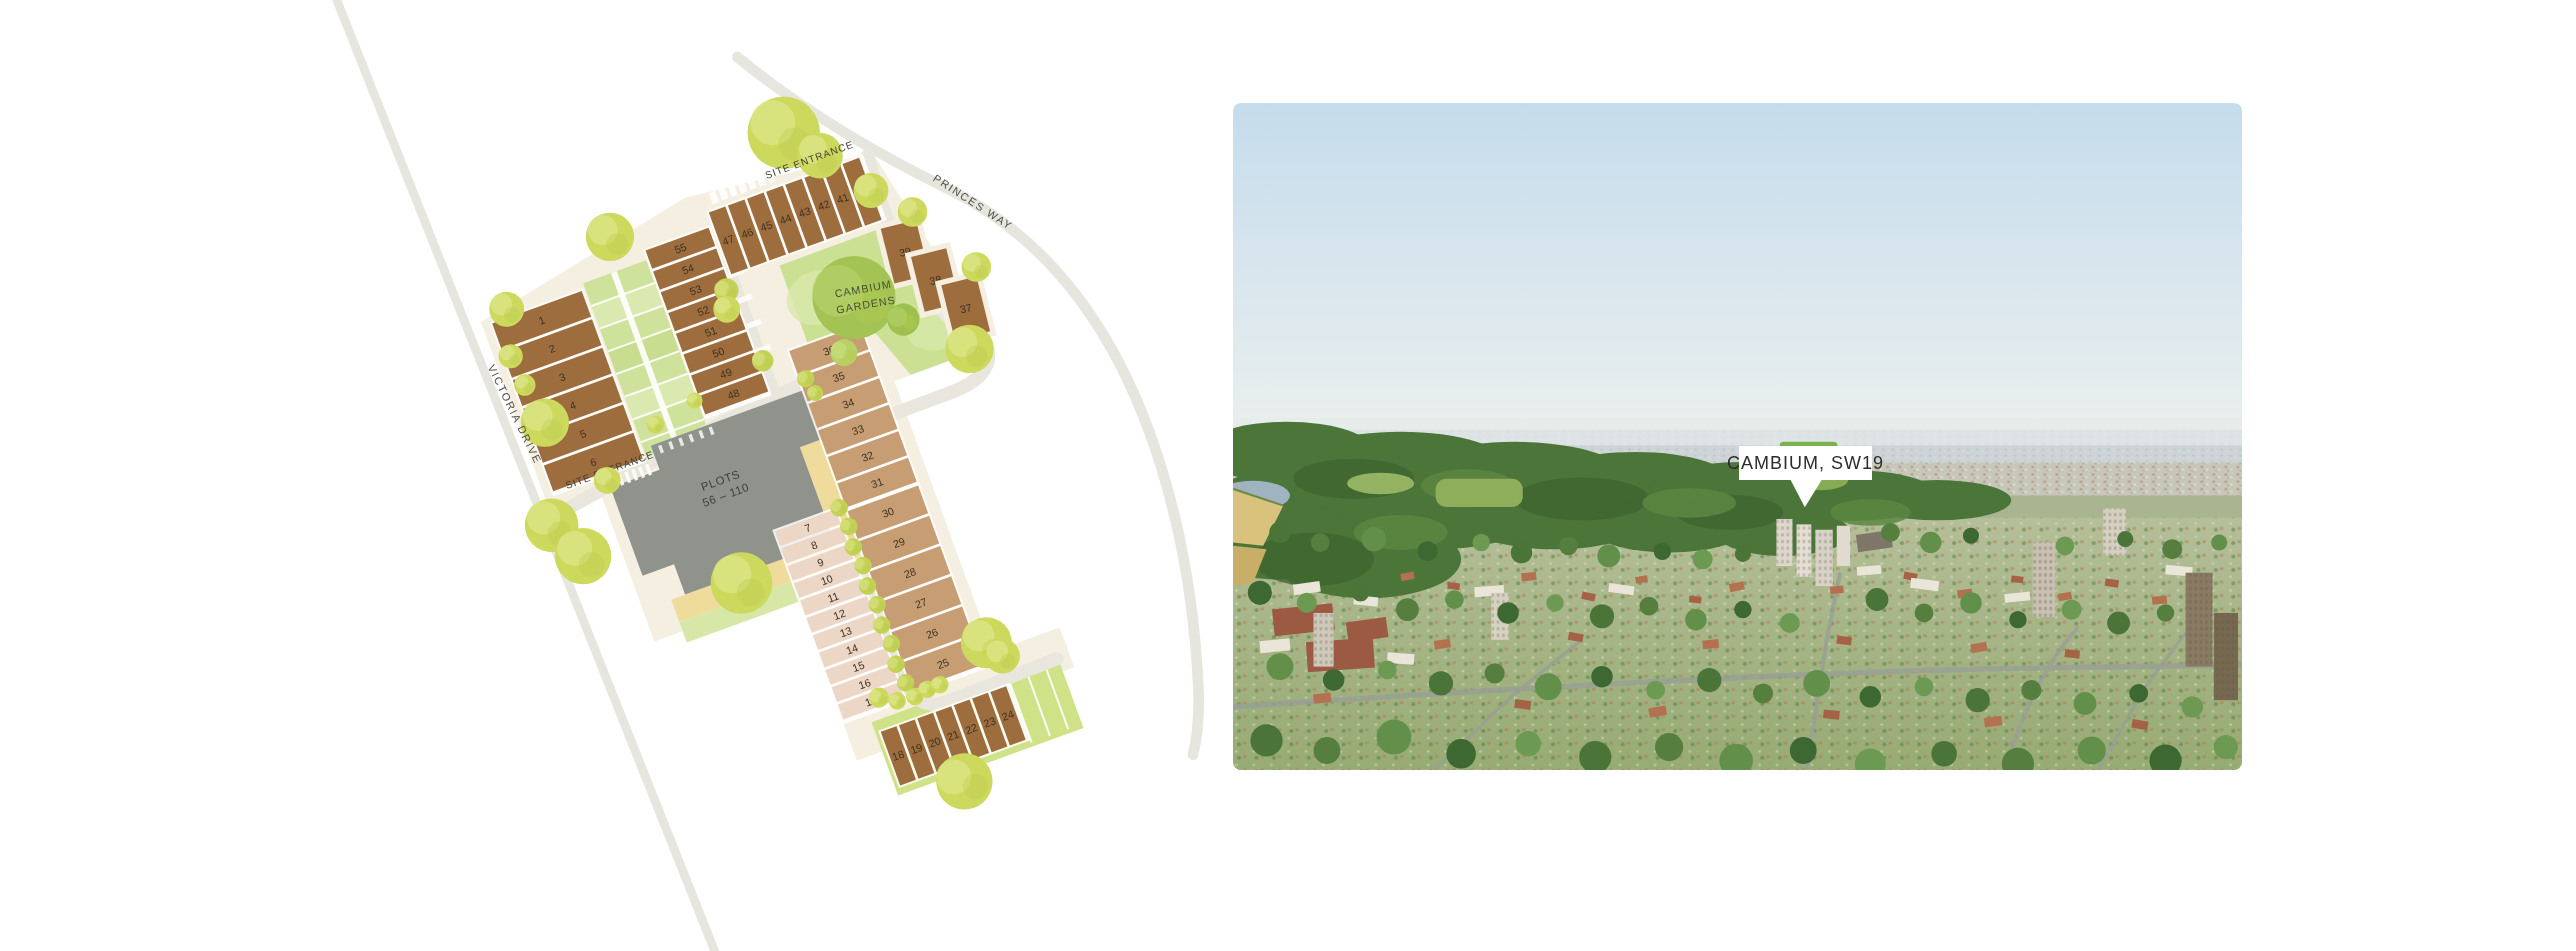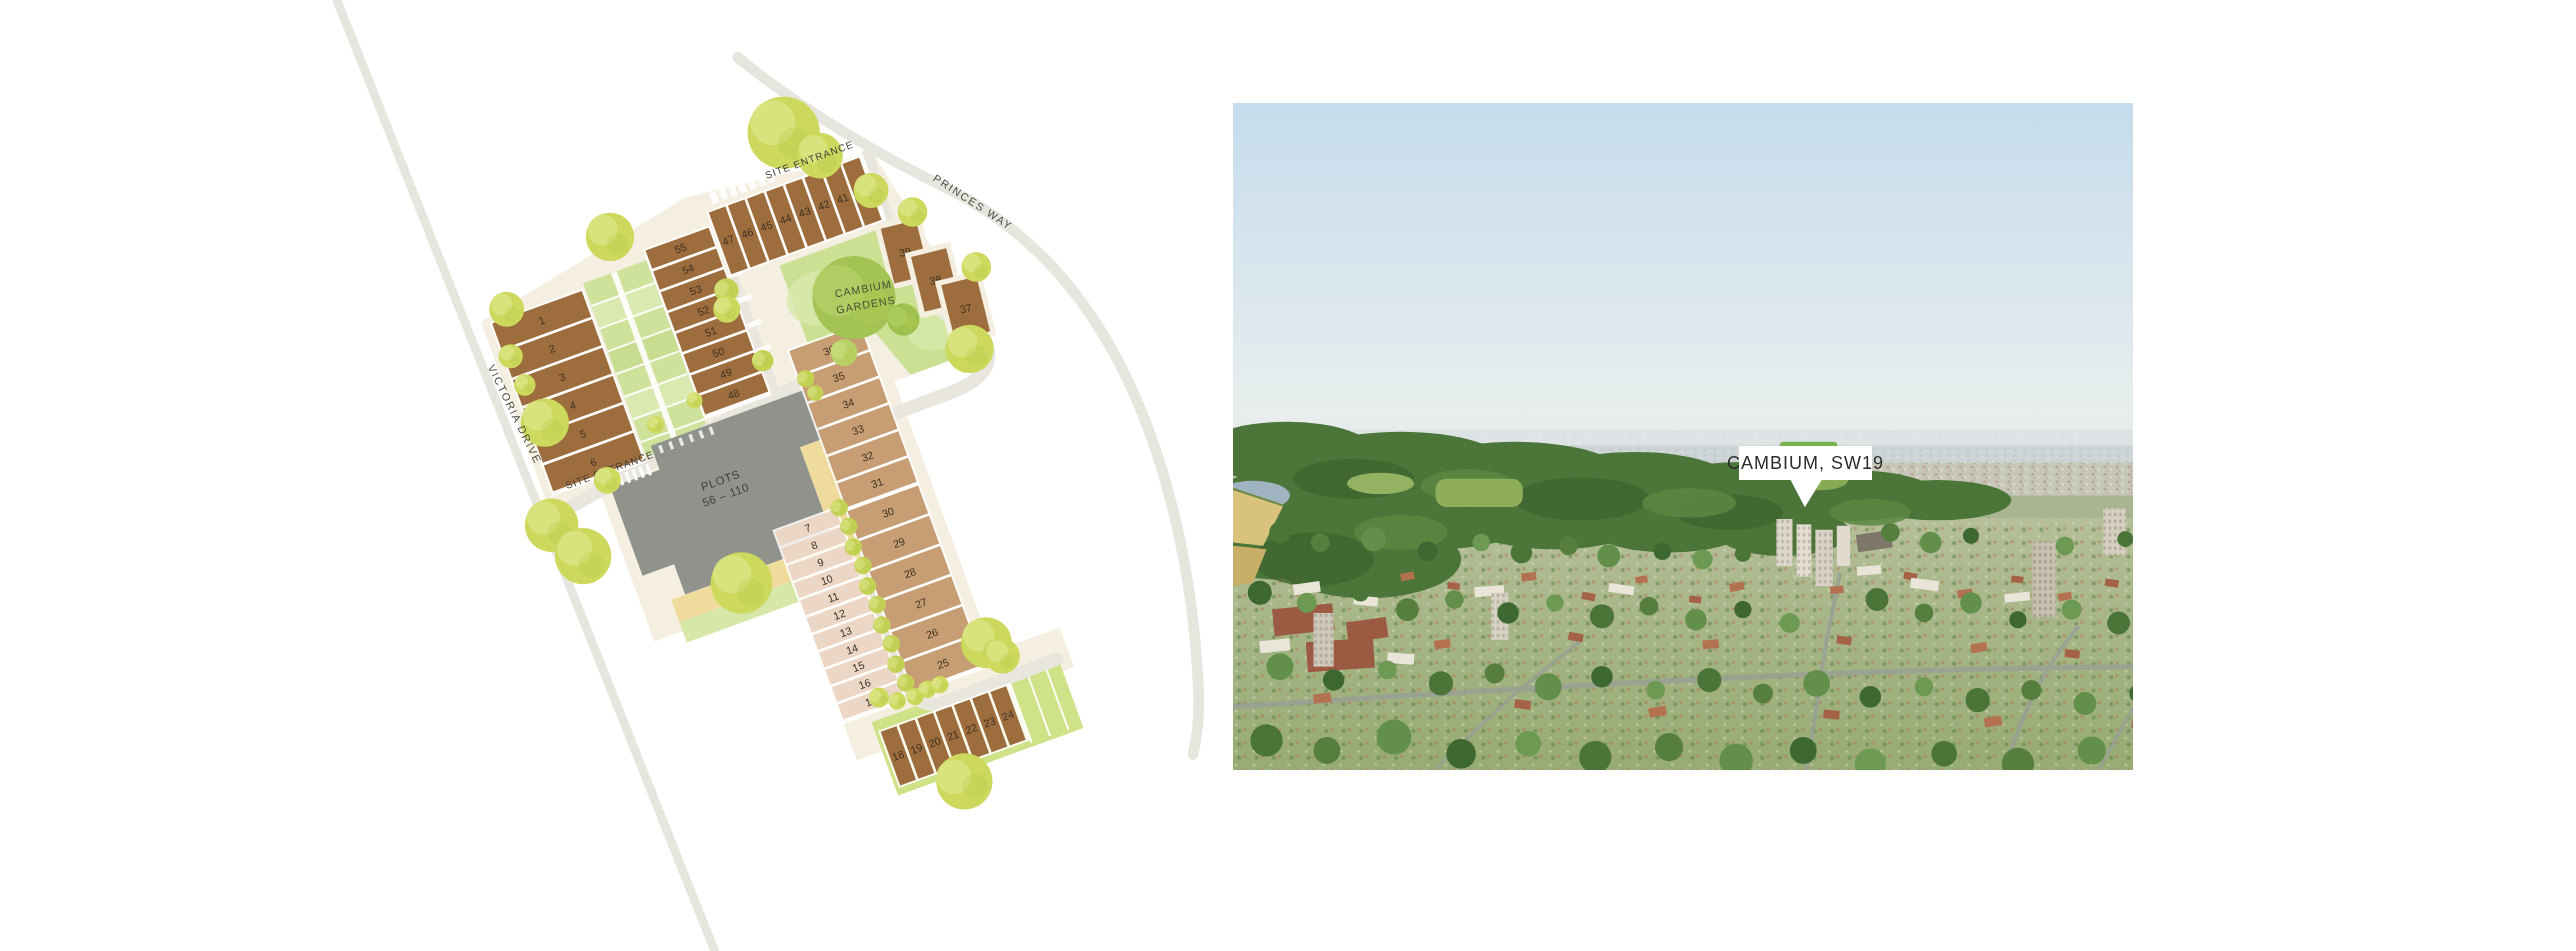--- a/index.html
+++ b/index.html
@@ -1,21 +1,21 @@
 <!DOCTYPE html>
 <html style="font-size:10.7px"><head>
 <meta charset="utf-8">
 <style>
   html,body{margin:0;padding:0;background:#ffffff;}
   body{width:2576px;height:952px;overflow:hidden;position:relative;
        font-family:"Liberation Sans",sans-serif;}
   .stage{position:absolute;inset:0;background:#ffffff;}
   svg text{font-family:"Liberation Sans",sans-serif;}
   .siteplan{position:absolute;left:0;top:0;}
-  .photo{position:absolute;left:1233px;top:103px;width:900px;height:667px;overflow:hidden;}
+  .photo{position:absolute;left:1233px;top:103px;width:1009px;height:667px;overflow:hidden;border-radius:8px;}
   .photo > svg{position:absolute;left:0;top:0;}
   .callout{position:absolute;left:506px;top:343px;width:133px;z-index:5;}
   .callout-box{background:#ffffff;height:34px;display:flex;align-items:center;justify-content:center;
     font-size:18px;font-weight:500;letter-spacing:1px;color:#2c2c2c;white-space:nowrap;}
   .callout-tail{display:block;margin-top:-0.7px;}
 </style>
 </head>
 <body>
 
 <div class="stage">

